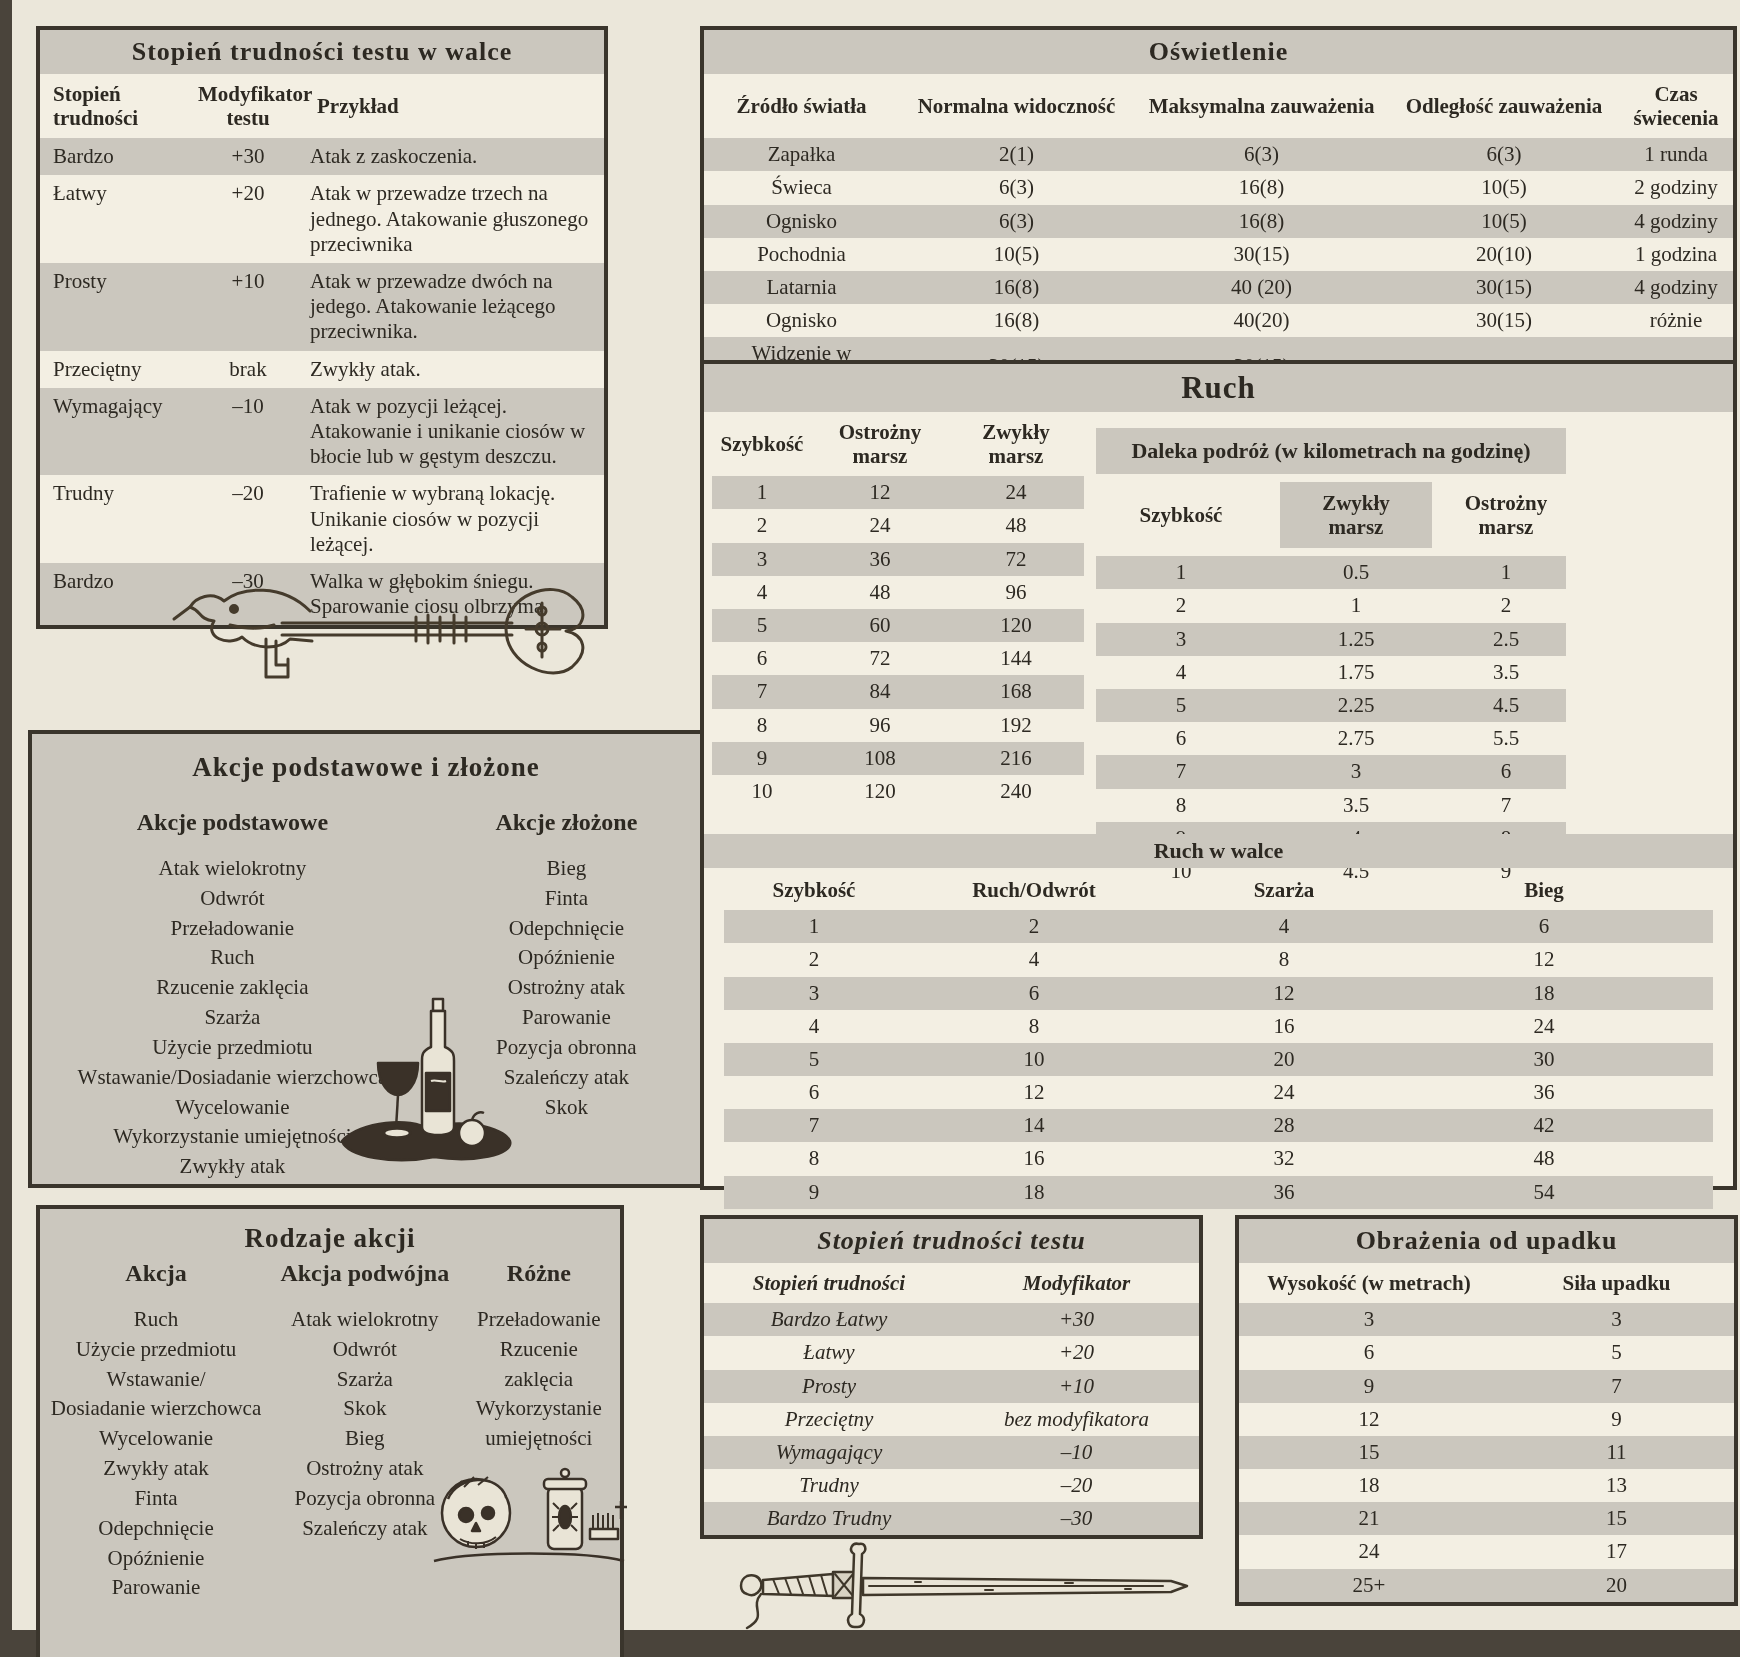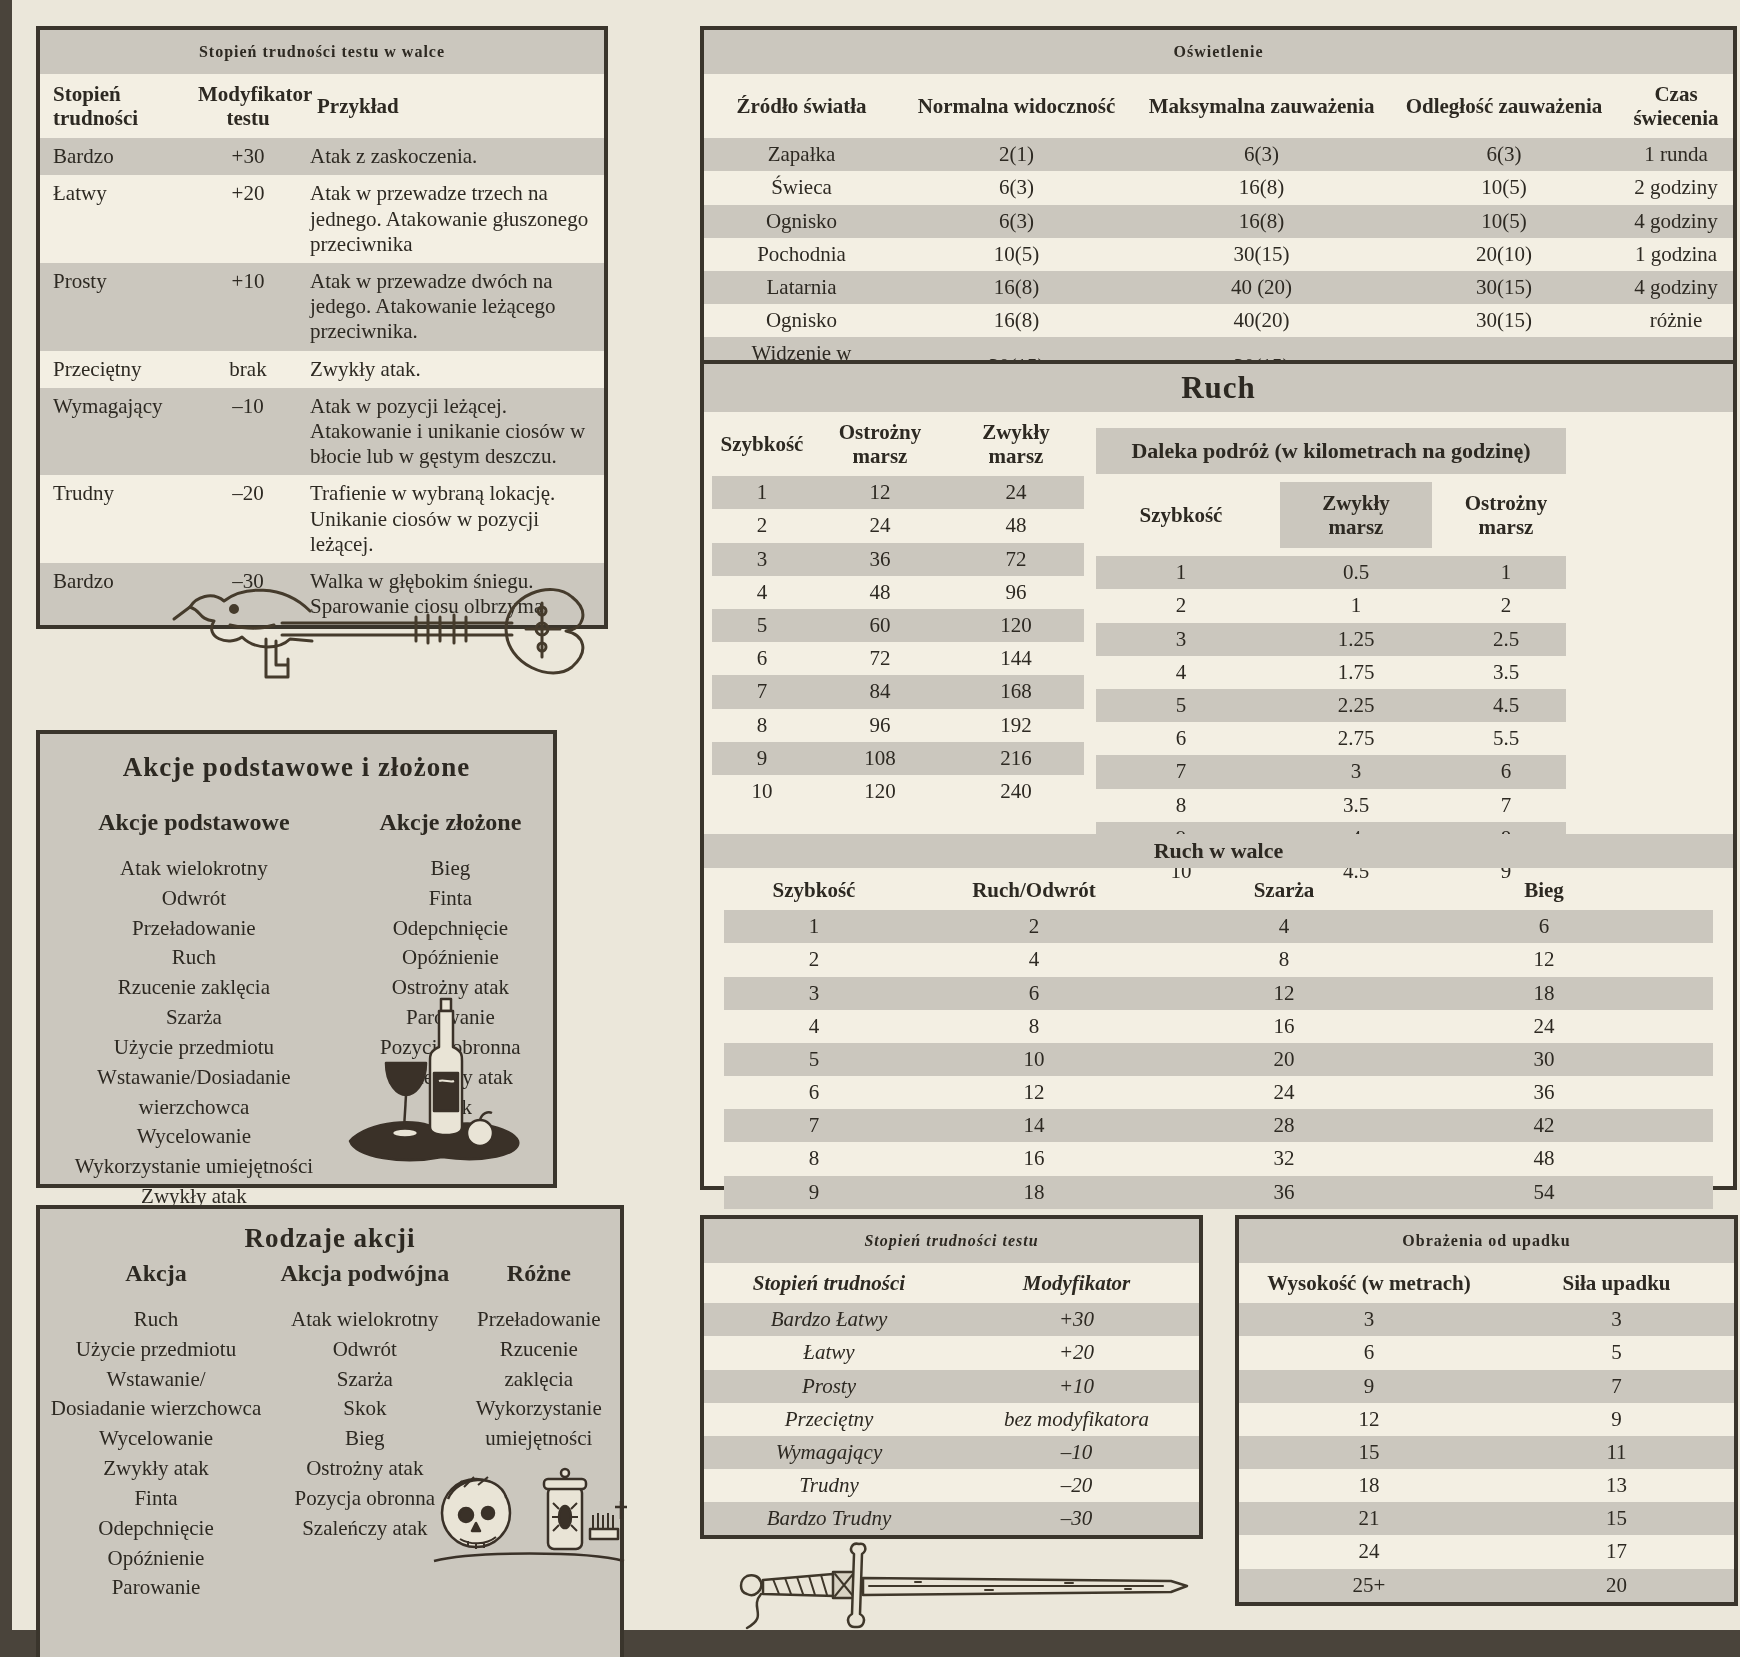--- a/index.html
+++ b/index.html
@@ -9,21 +9,21 @@
     font-family:"Liberation Serif","DejaVu Serif",serif;
     color:#2d2922;
   }
   .edge{position:absolute;background:#4a443b;}
   #edge-left{left:0;top:0;width:12px;height:1657px;}
   #edge-bottom{left:0;top:1630px;width:1740px;height:27px;}
 
   
   .tbl{position:absolute;background:#f3efe3;border:4px solid #3a352c;box-sizing:border-box;}
   .band{background:#cbc7be;text-align:center;font-weight:bold;display:flex;align-items:center;justify-content:center;}
-  .t26{font-size:16px;min-height:44px;letter-spacing:1px;}
+  .t26{font-size:26px;min-height:44px;letter-spacing:1px;}
   .t30{font-size:31px;min-height:48px;letter-spacing:1px;}
   .thead,.trow{display:grid;grid-template-columns:var(--cols);}
   .thead{align-items:center;background:transparent;}
   .hcell{font-weight:bold;font-size:21px;text-align:center;padding:8px 6px;line-height:1.15;}
   .tcell{font-size:21px;text-align:center;padding:4px 6px;line-height:1.2;}
   .trow{align-items:center;}
   .trow.shade{background:#cbc7be;}
   .al{text-align:left;padding-left:13px;}
 
   
@@ -375,21 +375,21 @@
         <div class="trow">
           <div class="tcell c0">10</div>
           <div class="tcell c1">20</div>
           <div class="tcell c2">40</div>
           <div class="tcell c3">60</div>
         </div>
       </div>
   </div>
 </div>
 
-<div class="graybox" style="left:36px;top:730px;width:521px;height:458px;">
+<div class="graybox" style="left:28px;top:730px;width:676px;height:458px;">
   <div class="boxtitle">Akcje podstawowe i złożone</div>
   <div class="boxcols">
     <div class="bcol" style="width:60%;">
       <div class="bhead">Akcje podstawowe</div>
       <div>
           <div class="li">Atak wielokrotny</div>
           <div class="li">Odwrót</div>
           <div class="li">Przeładowanie</div>
           <div class="li">Ruch</div>
           <div class="li">Rzucenie zaklęcia</div>

